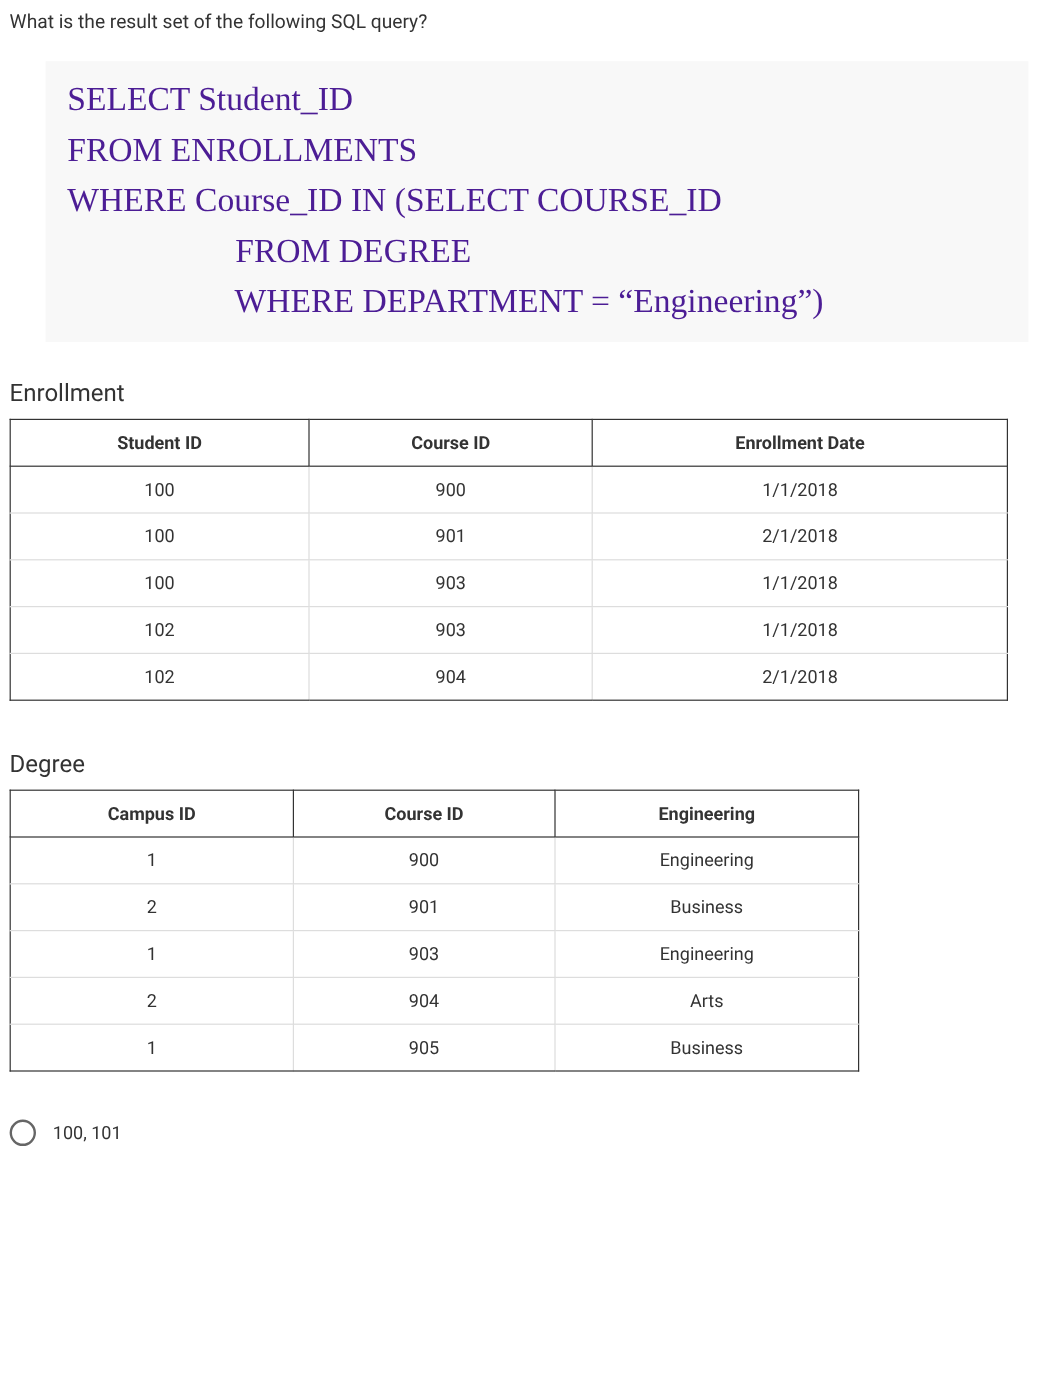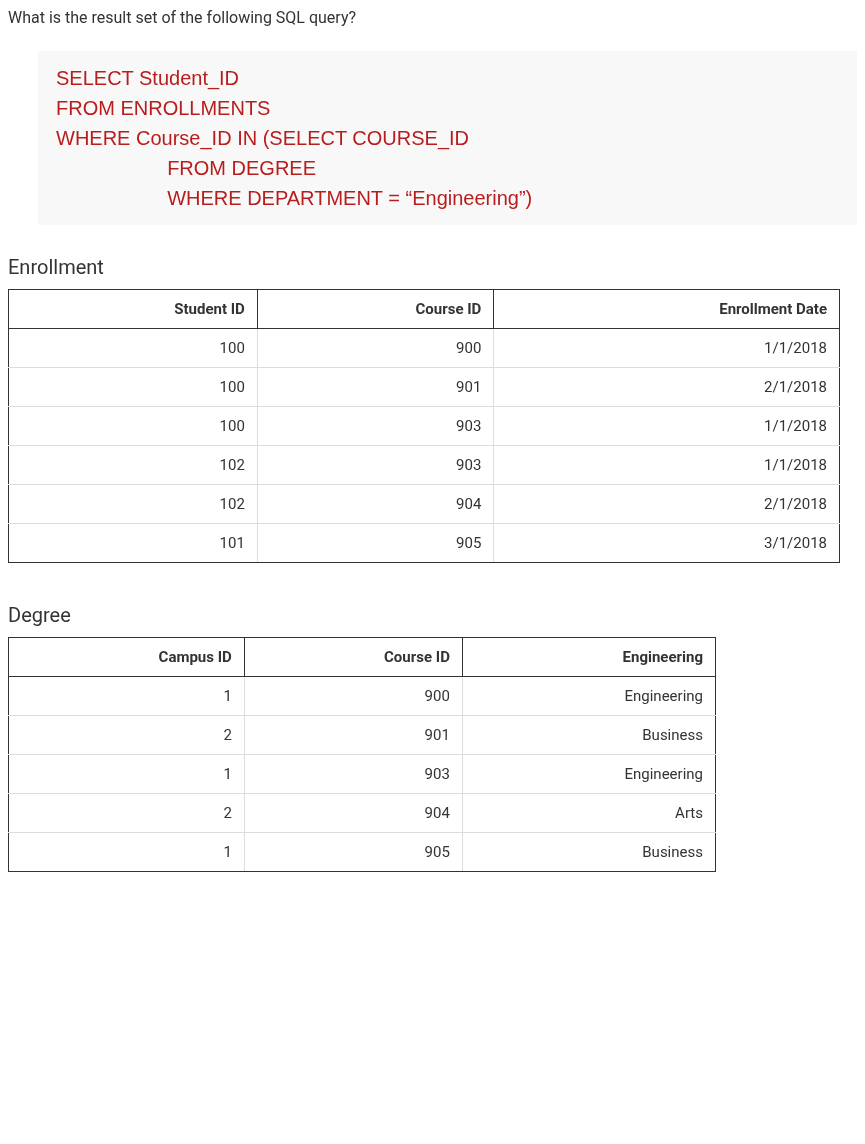--- a/index.html
+++ b/index.html
@@ -13,40 +13,40 @@
   }
   .question-text {
     font-size: 16px;
     color: #333;
     margin-bottom: 24px;
   }
   .code-block {
     background: #f8f8f8;
     padding: 12px 18px;
     margin: 0 0 30px 30px;
-    font-family: Liberation Sans, sans-serif;
-    font-size: 20px;
-    color: #b91c1c;
+    font-family: Liberation Serif, serif;
+    font-size: 28px;
+    color: #4c1d95;
     line-height: 1.5;
     white-space: pre;
     box-sizing: border-box;
   }
   .table-title {
     font-size: 20px;
     font-weight: 400;
     color: #333;
     margin: 24px 0 10px 0;
   }
   table {
     border-collapse: collapse;
     width: 100%;
     margin-bottom: 40px;
   }
   th, td {
-    text-align: right;
+    text-align: center;
     padding: 10px 12px;
     border: 1px solid #ddd;
     font-size: 15px;
   }
   th {
     font-weight: 700;
     border: 1px solid #333;
   }
   table {
     border: 1px solid #333;
@@ -132,25 +132,20 @@
     <tr>
         <td>102</td>
         <td>903</td>
         <td>1/1/2018</td>
       </tr>
     <tr>
         <td>102</td>
         <td>904</td>
         <td>2/1/2018</td>
       </tr>
-    <tr>
-        <td>101</td>
-        <td>905</td>
-        <td>3/1/2018</td>
-      </tr>
   </tbody>
 </table>
 
 <div class="table-title">Degree</div>
 <table class="degree-table">
   <thead>
     <tr>
       <th>Campus ID</th>
       <th>Course ID</th>
       <th>Engineering</th>
@@ -179,13 +174,17 @@
       </tr>
     <tr>
         <td>1</td>
         <td>905</td>
         <td>Business</td>
       </tr>
   </tbody>
 </table>
 
 <div class="options">
+  <div class="option-row">
+    <span class="radio"></span>
+    <span class="option-label">100, 101</span>
+  </div>
 </div>
 
 </body></html>

